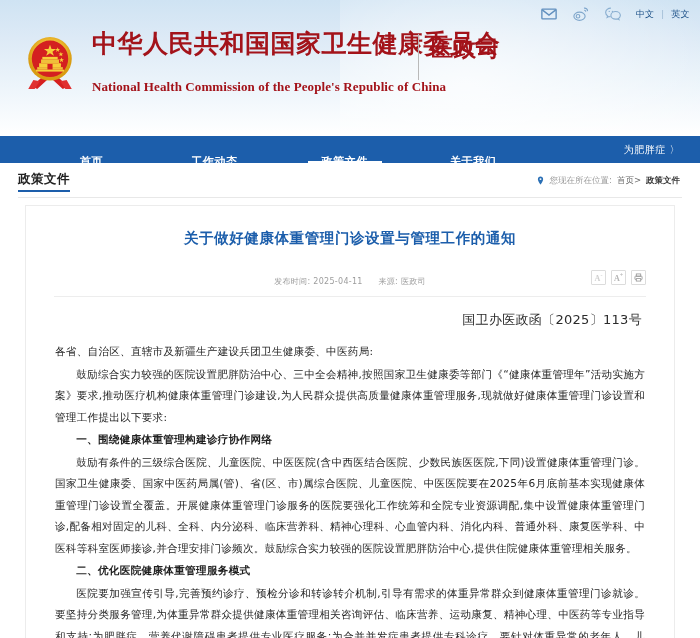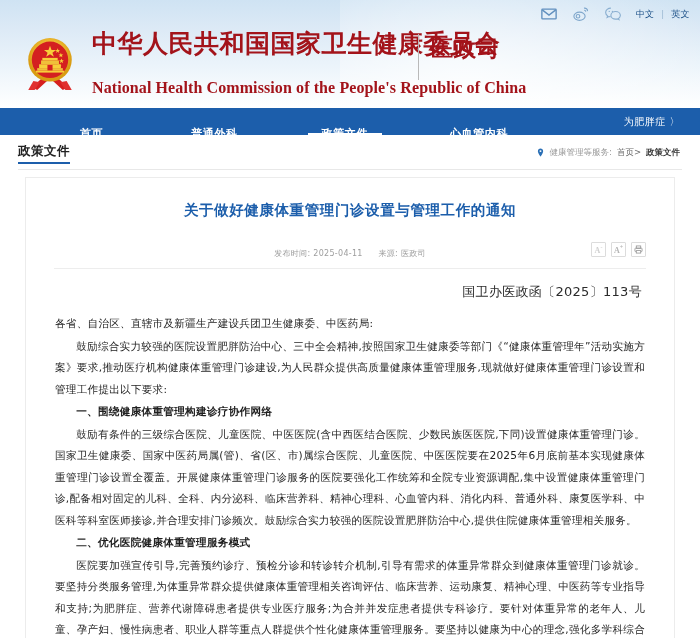--- a/index.html
+++ b/index.html
@@ -6,21 +6,21 @@
   html, body {
     width: 700px; height: 638px;
     overflow: hidden;
     background: #ffffff;
     font-family: "Liberation Sans", "DejaVu Sans", sans-serif;
   }
 
   
   .banner {
     position: relative;
-    height: 108px;
+    height: 136px;
     background: linear-gradient(180deg,#cfe3f3 0%, #ddeaf6 28%, #eaf3fa 58%, #f6fafd 82%, #ffffff 100%);
     overflow: hidden;
   }
   .banner::after {
     content:"";
     position:absolute; right:-60px; top:-90px;
     width: 420px; height: 250px;
     background: radial-gradient(ellipse at 30% 70%, rgba(255,255,255,.75) 0%, rgba(255,255,255,0) 62%);
     pointer-events:none;
   }
@@ -48,21 +48,21 @@
   .emblem { width: 64px; height: 64px; display:block; }
   .logotext { display:flex; flex-direction:column; justify-content:center; }
   .cn-title {
     font-family:"DejaVu Sans", sans-serif;
     font-size: 25px; font-weight: 700; color: #a3131a;
     letter-spacing: .5px; line-height: 1.1;
     white-space: nowrap;
   }
   .en-title {
     font-family:"Liberation Serif","DejaVu Serif", serif;
-    font-size: 16px; font-weight: 700; color: #a3131a;
+    font-size: 13px; font-weight: 700; color: #a3131a;
     letter-spacing: .1px; margin-top: 21px; white-space: nowrap;
   }
   .dept-wrap {
     position:absolute; left: 418px; top: 34px;
     display:flex; align-items:stretch; gap: 12px; z-index:3;
   }
   .dept-div { width:1px; background:#b9b9b9; }
   .dept {
     font-family:"DejaVu Sans", sans-serif;
     font-size: 22px; font-weight: 700; color: #a3131a;
@@ -274,36 +274,36 @@
   </div>
 
   <div class="dept-wrap">
     <span class="dept-div"></span>
     <span class="dept">医政司</span>
   </div>
 </div>
 
 <div class="nav">
   <div class="nav-item">首页</div>
-  <div class="nav-item sp1">普通外科</div>
+  <div class="nav-item sp1">工作动态</div>
   <div class="nav-item active sp2">政策文件</div>
-  <div class="nav-item sp3">心血管内科</div>
+  <div class="nav-item sp3">关于我们</div>
   <div class="nav-right">为肥胖症 〉</div>
 </div>
 
 <div class="crumbbar">
   <div class="crumb-title">政策文件</div>
   <div class="crumb-right">
     <span>
       <svg class="pin-icon" viewBox="0 0 24 24">
           <path d="M12 1.5C8 1.5 5 4.5 5 8.4 5 13.6 12 22.5 12 22.5S19 13.6 19 8.4C19 4.5 16 1.5 12 1.5z" fill="#2a6fb5"></path>
           <circle cx="12" cy="8.3" r="2.6" fill="#fff"></circle>
         </svg>
     </span>
-    <span>健康管理等服务:</span>
+    <span>您现在所在位置:</span>
     <span class="crumb-path">首页&gt;</span>
     <span class="crumb-path"><b>政策文件</b></span>
   </div>
 </div>
 
 <div class="panel">
 
   <div class="art-title">关于做好健康体重管理门诊设置与管理工作的通知</div>
 
   <div class="meta-row">

